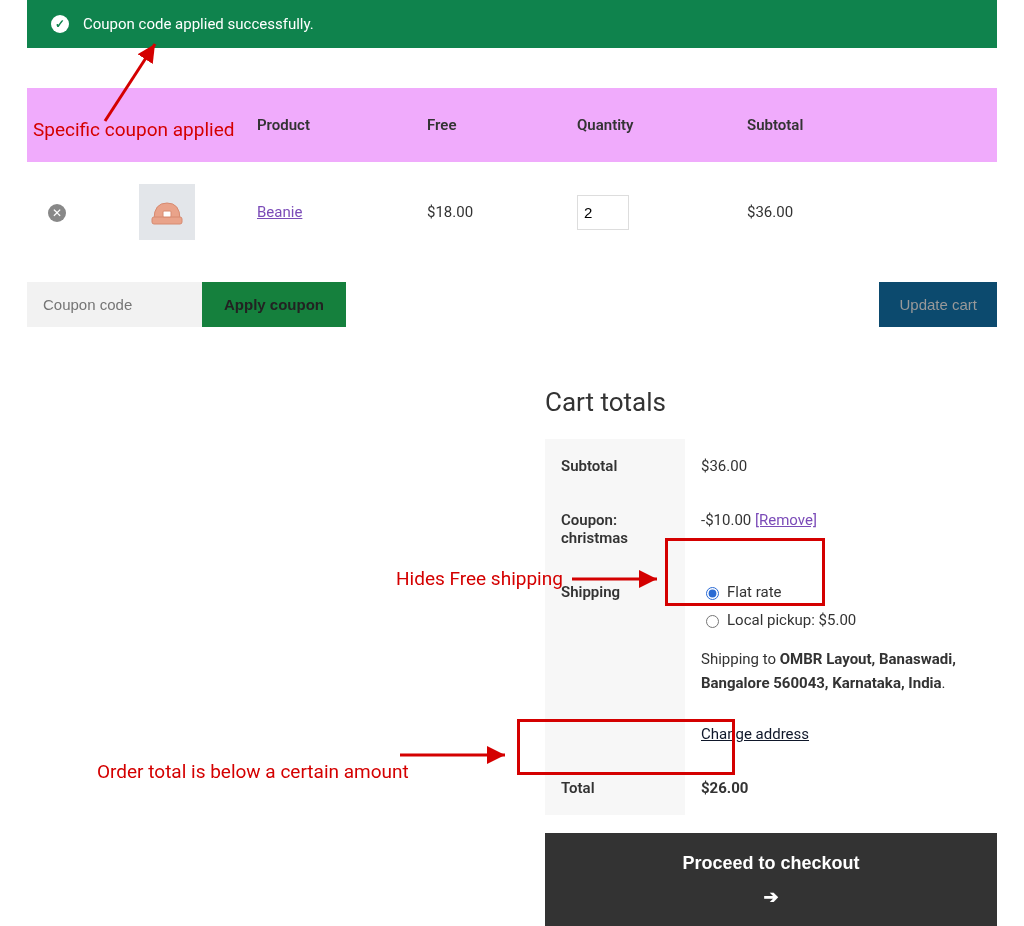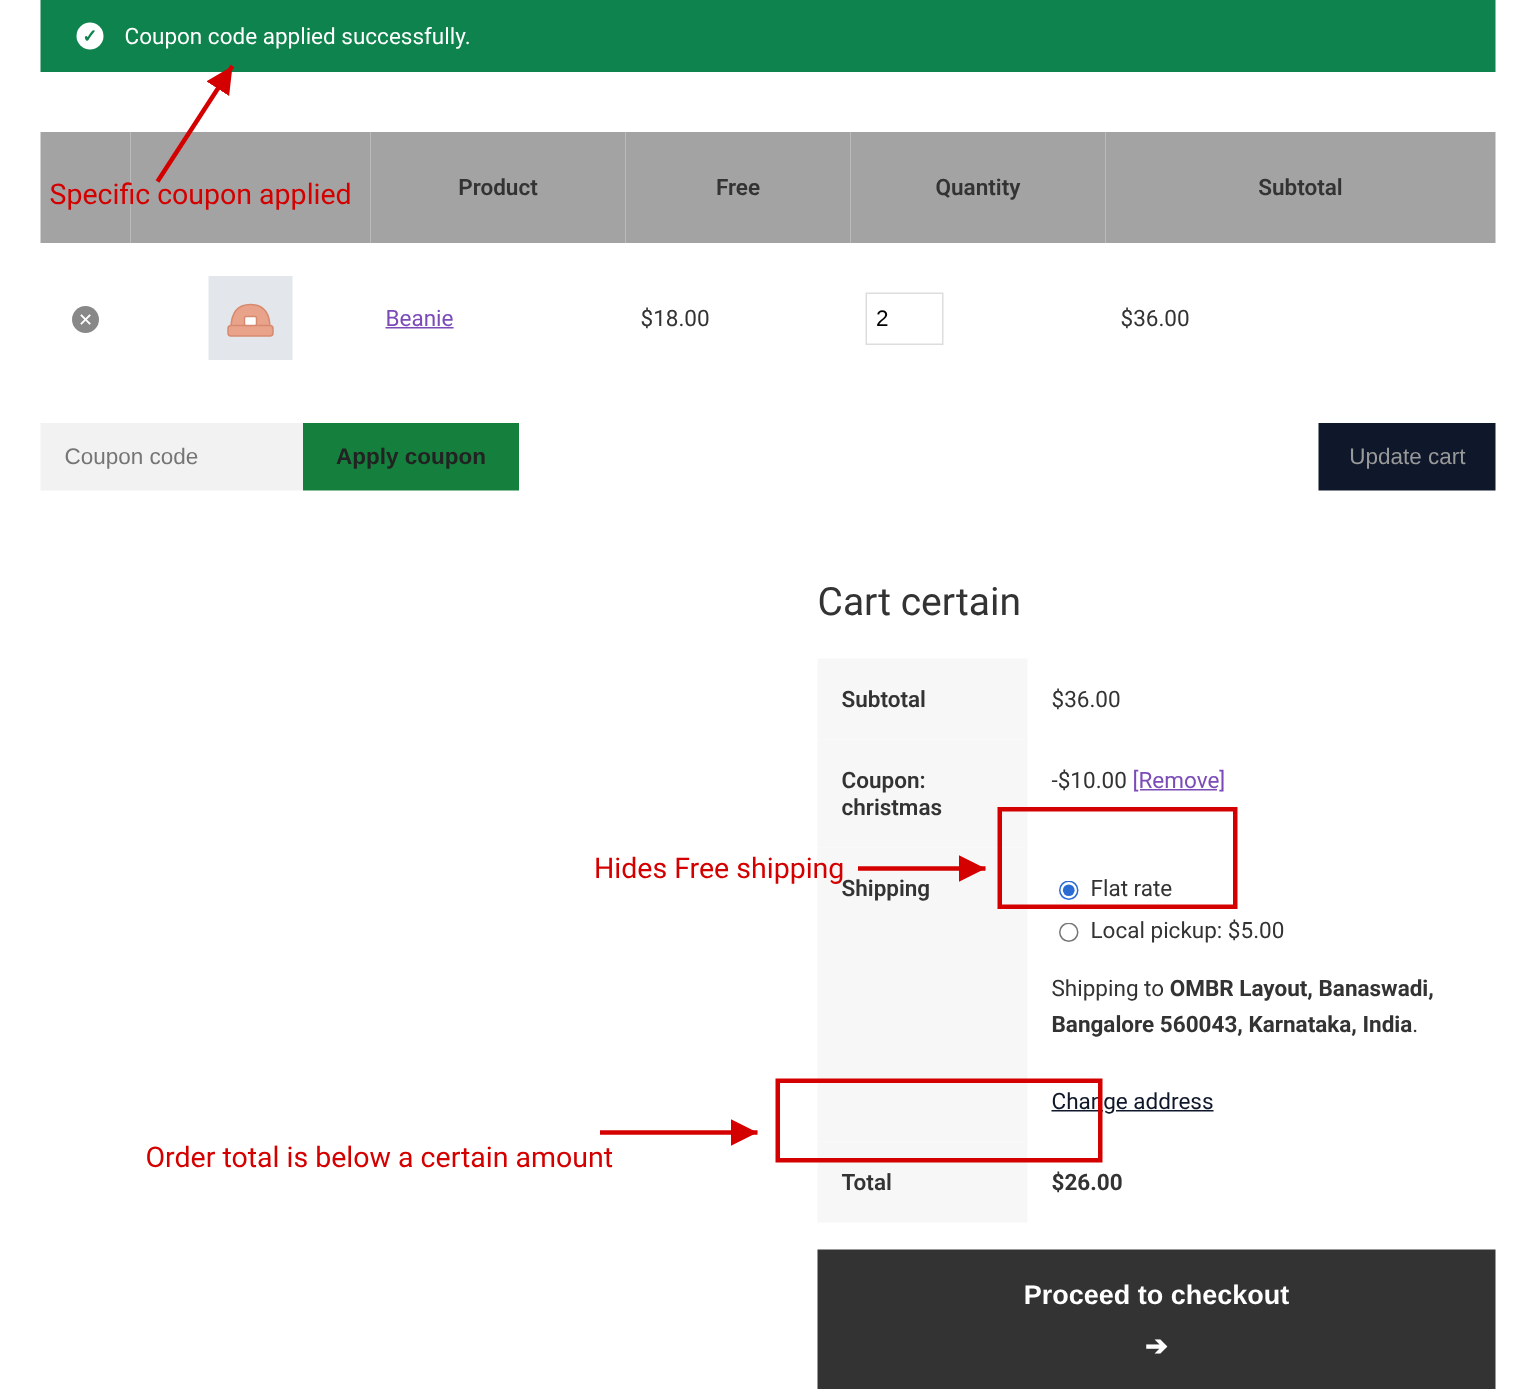--- a/index.html
+++ b/index.html
@@ -39,22 +39,22 @@
     margin-right: 14px;
   }
 
   
   table.cart {
     width: 100%;
     border-collapse: collapse;
     margin-bottom: 0;
   }
   table.cart thead th {
-    background: #a3a3a3;
-    text-align: center;
+    background: #f0abfc;
+    text-align: left;
     padding: 28px 10px;
     font-weight: 600;
     font-size: 15px;
     color: #333;
   }
   table.cart tbody td {
     padding: 22px 10px;
     font-size: 15px;
     vertical-align: middle;
   }
@@ -113,21 +113,21 @@
     background:#15803d;
     border:none;
     padding: 0 22px;
     font-size:15px;
     font-weight:600;
     color:#222;
     cursor:pointer;
   }
   .spacer { flex:1; }
   .update-cart-btn {
-    background:#0f172a;
+    background:#0c4a6e;
     border:none;
     padding: 0 20px;
     font-size:15px;
     color:#999;
     cursor:pointer;
   }
 
   
   .totals-wrap {
     margin-top: 60px;
@@ -257,21 +257,21 @@
 
   <div class="actions-row">
     <input class="coupon-input" placeholder="Coupon code" style="">
     <button class="apply-coupon-btn">Apply coupon</button>
     <div class="spacer"></div>
     <button class="update-cart-btn">Update cart</button>
   </div>
 
   <div class="totals-wrap">
     <div class="totals">
-      <h2>Cart certain</h2>
+      <h2>Cart totals</h2>
       <table class="totals-table">
         <tbody>
             <tr>
           <th>Subtotal</th>
           <td>$36.00</td>
         </tr>
         <tr>
           <th>
             <span>Coupon:</span>
             <span>christmas</span>

